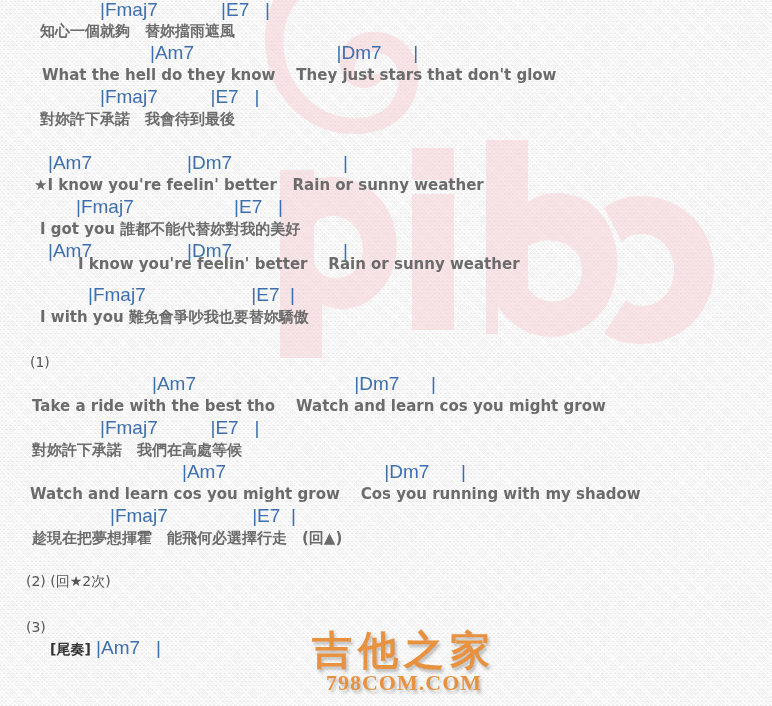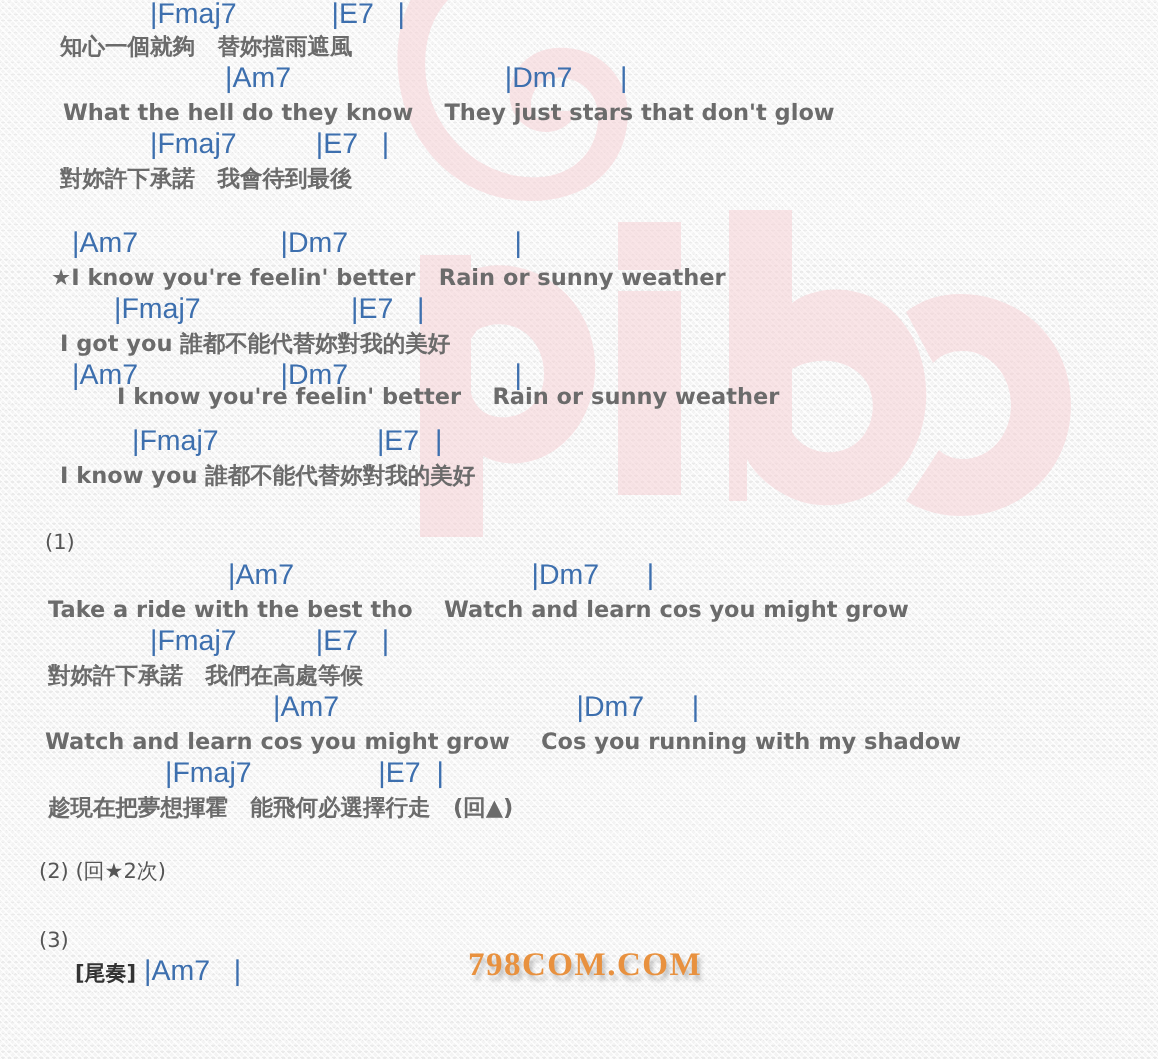--- a/index.html
+++ b/index.html
@@ -151,30 +151,31 @@
     <div class="line lyricline cn" style="left: 42px; top: 67px;">What the hell do they know    They just stars that don't glow</div>
     <div class="line chordline" style="left: 100px; top: 89px;">|Fmaj7          |E7   |</div>
     <div class="line lyricline cn" style="left: 40px; top: 111px;">對妳許下承諾　我會待到最後</div>
     <div class="line chordline" style="left: 48px; top: 155px;">|Am7                  |Dm7                     |</div>
     <div class="line lyricline cn" style="left: 34px; top: 177px;">★I know you're feelin' better   Rain or sunny weather</div>
     <div class="line chordline" style="left: 76px; top: 199px;">|Fmaj7                   |E7   |</div>
     <div class="line lyricline cn" style="left: 40px; top: 221px;">I got you 誰都不能代替妳對我的美好</div>
     <div class="line chordline" style="left: 48px; top: 243px;">|Am7                  |Dm7                     |</div>
     <div class="line lyricline cn" style="left: 42px; top: 256px; margin-left: 36px;">I know you're feelin' better    Rain or sunny weather</div>
     <div class="line chordline" style="left: 88px; top: 287px;">|Fmaj7                    |E7  |</div>
-    <div class="line lyricline cn" style="left: 40px; top: 309px;">I know you 誰都不能代替妳對我的美好</div>
+    <div class="line lyricline cn" style="left: 40px; top: 309px;">I with you 難免會爭吵我也要替妳驕傲</div>
     <div class="line marker cn" style="left: 30px; top: 354px;">(1)</div>
     <div class="line chordline" style="left: 152px; top: 376px;">|Am7                              |Dm7      |</div>
     <div class="line lyricline cn" style="left: 32px; top: 398px;">Take a ride with the best tho    Watch and learn cos you might grow</div>
     <div class="line chordline" style="left: 100px; top: 420px;">|Fmaj7          |E7   |</div>
     <div class="line lyricline cn" style="left: 32px; top: 442px;">對妳許下承諾　我們在高處等候</div>
     <div class="line chordline" style="left: 182px; top: 464px;">|Am7                              |Dm7      |</div>
     <div class="line lyricline cn" style="left: 30px; top: 486px;">Watch and learn cos you might grow    Cos you running with my shadow</div>
     <div class="line chordline" style="left: 110px; top: 508px;">|Fmaj7                |E7  |</div>
     <div class="line lyricline cn" style="left: 32px; top: 530px;">趁現在把夢想揮霍　能飛何必選擇行走　(回▲)</div>
     <div class="line marker cn" style="left: 26px; top: 573px;">(2) (回★2次)</div>
     <div class="line marker cn" style="left: 26px; top: 619px;">(3)</div>
     <div class="line" style="left: 26px; top: 640px;"><span class="section-tag cn">[尾奏]</span><span class="chordline"> |Am7   |</span></div>
   </div>
 
 <div id="logo-watermark">
+  <div id="logo-cn">吉他之家</div>
   <div id="logo-url">798COM.COM</div>
 </div>
 
 </body></html>

